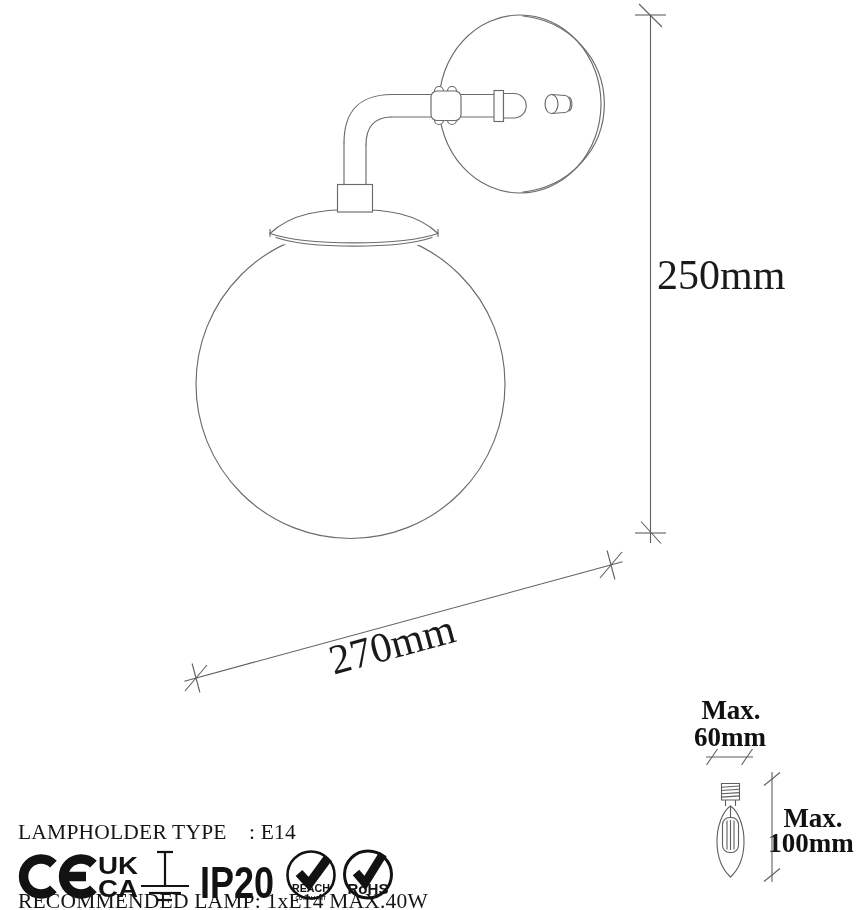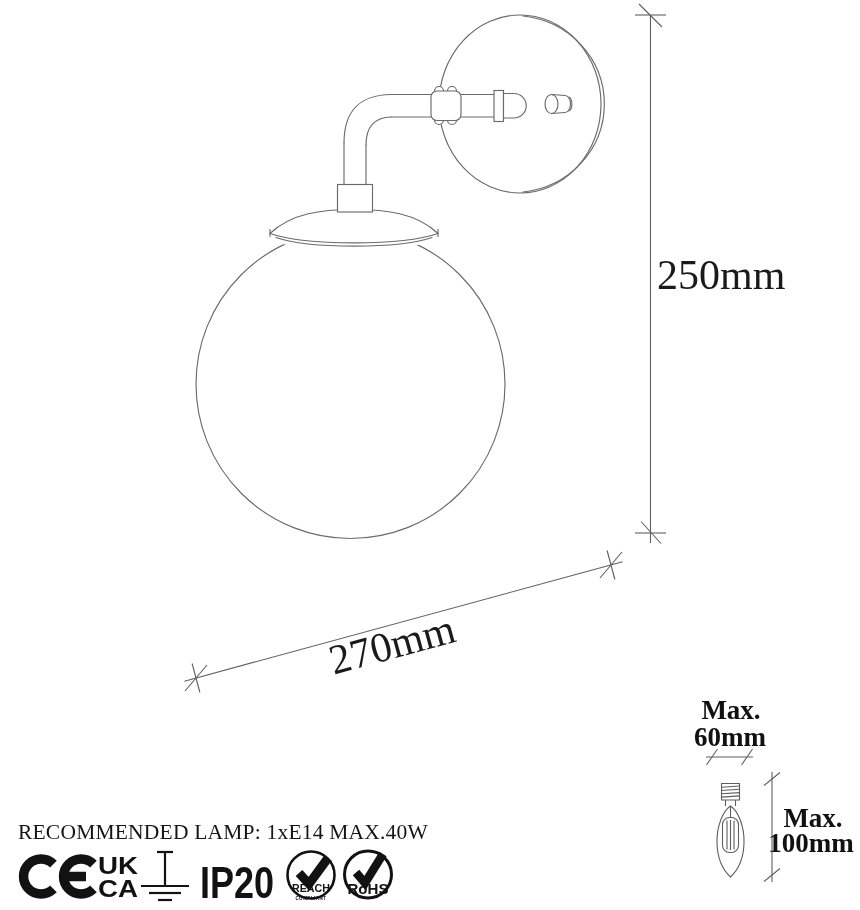--- a/index.html
+++ b/index.html
@@ -162,14 +162,15 @@
 
     <g>
       <circle cx="368" cy="874.5" r="23.5" fill="none" stroke="#121212" stroke-width="3"></circle>
       <path d="M 356,872.5 L 365,883 L 383,854" fill="none" stroke="#121212" stroke-width="8.5"></path>
       <text class="cert-sans" x="368" y="893.5" font-size="14" font-weight="600" text-anchor="middle" textLength="41" lengthAdjust="spacingAndGlyphs">RoHS</text>
     </g>
   </g>
 </svg>
 
 <div class="spec-lines">
+  <div>LAMPHOLDER TYPE    : E14</div>
   <div>RECOMMENDED LAMP: 1xE14 MAX.40W</div>
 </div>
 
 </body></html>

